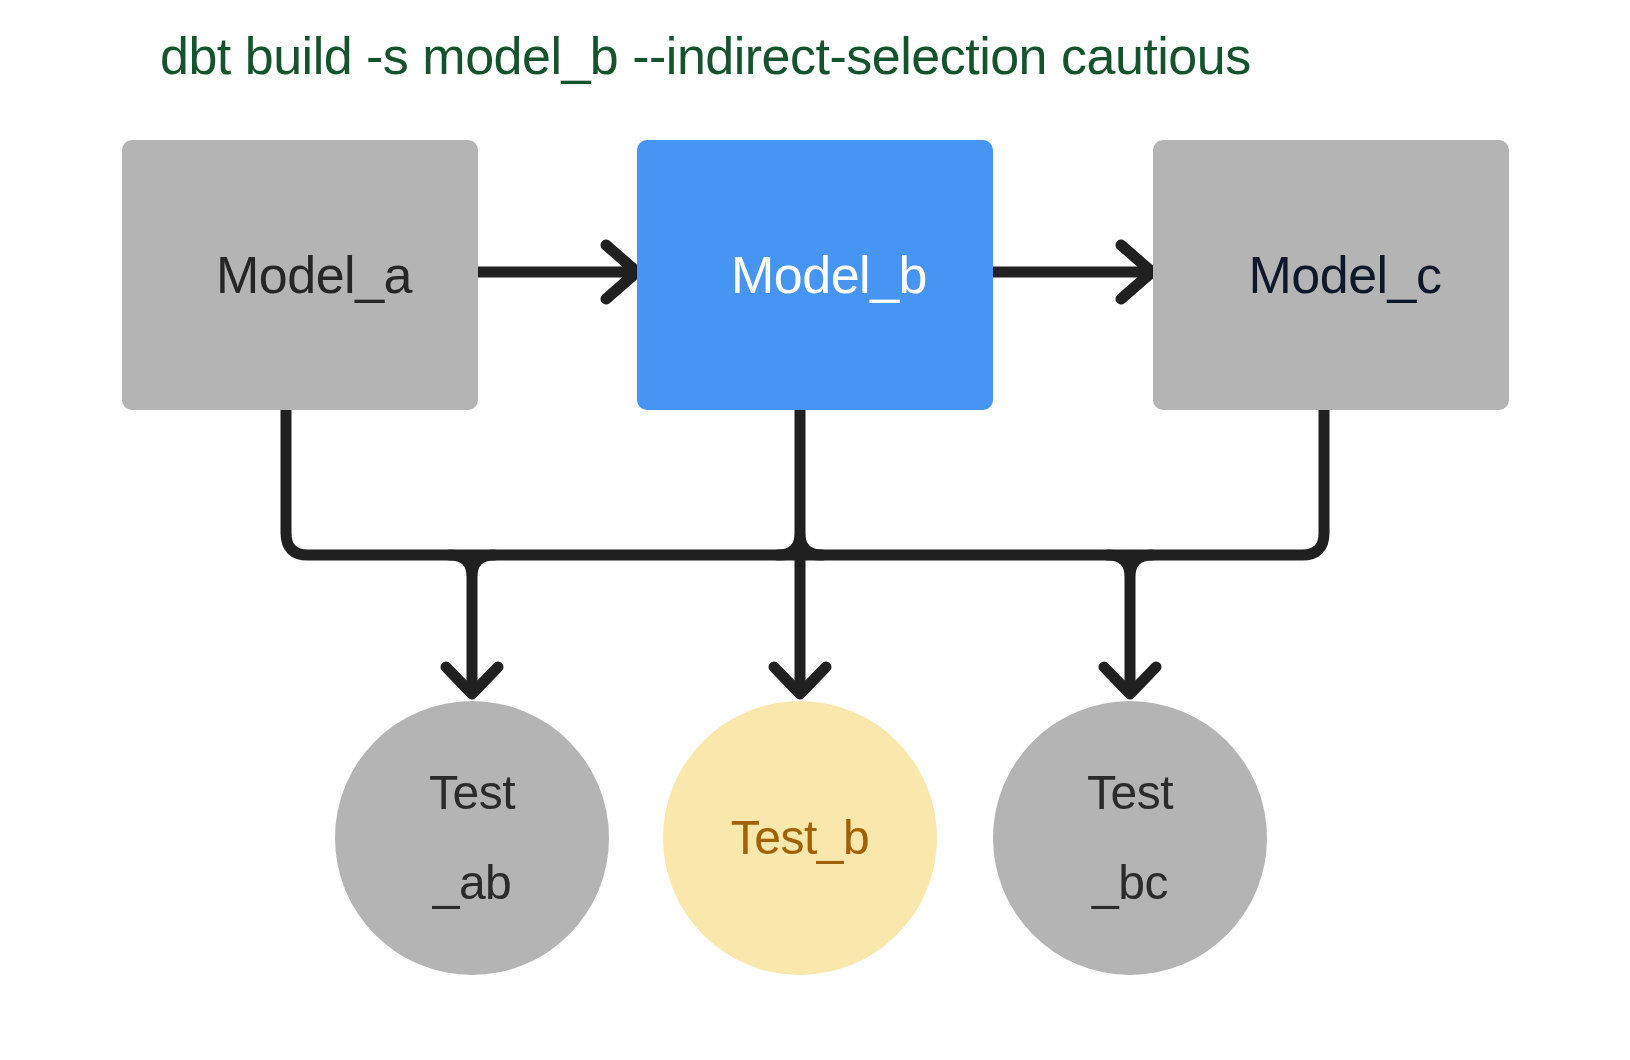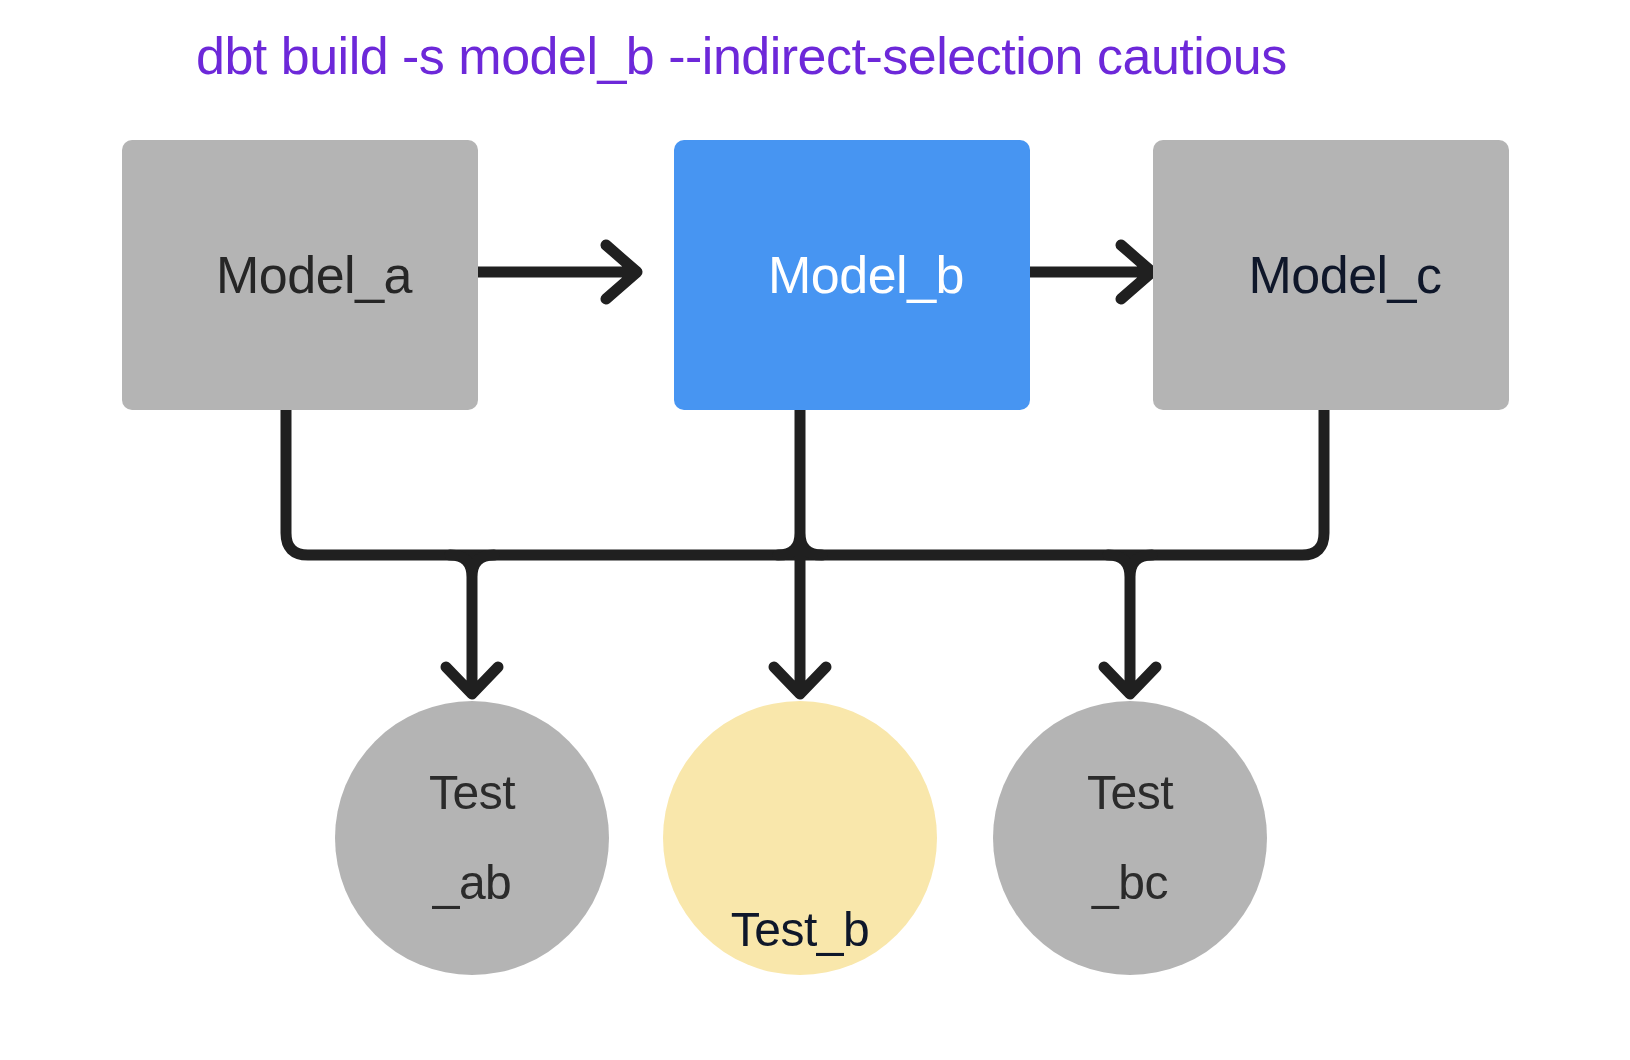--- a/index.html
+++ b/index.html
@@ -9,23 +9,22 @@
     background:#ffffff;
     overflow:hidden;
     font-family:"Liberation Sans", sans-serif;
   }
   .title{
     position:absolute;
     left:160px;top:26px;
     font-size:52px;
     font-weight:500;
     letter-spacing:-0.5px;
-    color:#6d28d9;
+    color:#14532d;
     white-space:nowrap;
-    margin-left:36px;
   }
   .node-box{
     position:absolute;
     width:328px;height:270px;
     top:140px;
     border-radius:10px;
     display:flex;align-items:center;justify-content:center;
     font-size:52px;
     font-weight:500;
     letter-spacing:-0.5px;
@@ -37,21 +36,21 @@
     top:701px;
     border-radius:50%;
     display:flex;flex-direction:column;align-items:center;justify-content:center;
     font-size:48px;
     font-weight:500;
     letter-spacing:-0.5px;
     text-align:center;
   }
   .node-circle span{line-height:90px;}
   #model-a{left:122px;}
-  #model-b{left:674px;text-align:center;}
+  #model-b{left:637px;text-align:center;}
   #model-c{left:1153px;}
   #test-ab{left:335px;}
   #test-b{left:663px;}
   #test-bc{left:993px;}
   svg.connectors{
     position:absolute;left:0;top:0;
     pointer-events:none;
   }
   svg.connectors path{
     fill:none;
@@ -92,21 +91,21 @@
 
   <div id="model-c" class="node-box" style="background: rgb(180, 180, 180); color: #0f172a;">
     <span>Model_c</span>
   </div>
 
   <div id="test-ab" class="node-circle" style="background: rgb(180, 180, 180); color: rgb(43, 43, 43);">
     <span>Test</span>
     <span>_ab</span>
   </div>
 
-  <div id="test-b" class="node-circle" style="background: rgb(249, 231, 171); color: #0f172a; justify-content: flex-end;">
+  <div id="test-b" class="node-circle" style="background: rgb(249, 231, 171); color: #a16207;">
     <span>Test_b</span>
     <span></span>
   </div>
 
   <div id="test-bc" class="node-circle" style="background: rgb(180, 180, 180); color: rgb(43, 43, 43);">
     <span>Test</span>
     <span>_bc</span>
   </div>
 
 </div>

